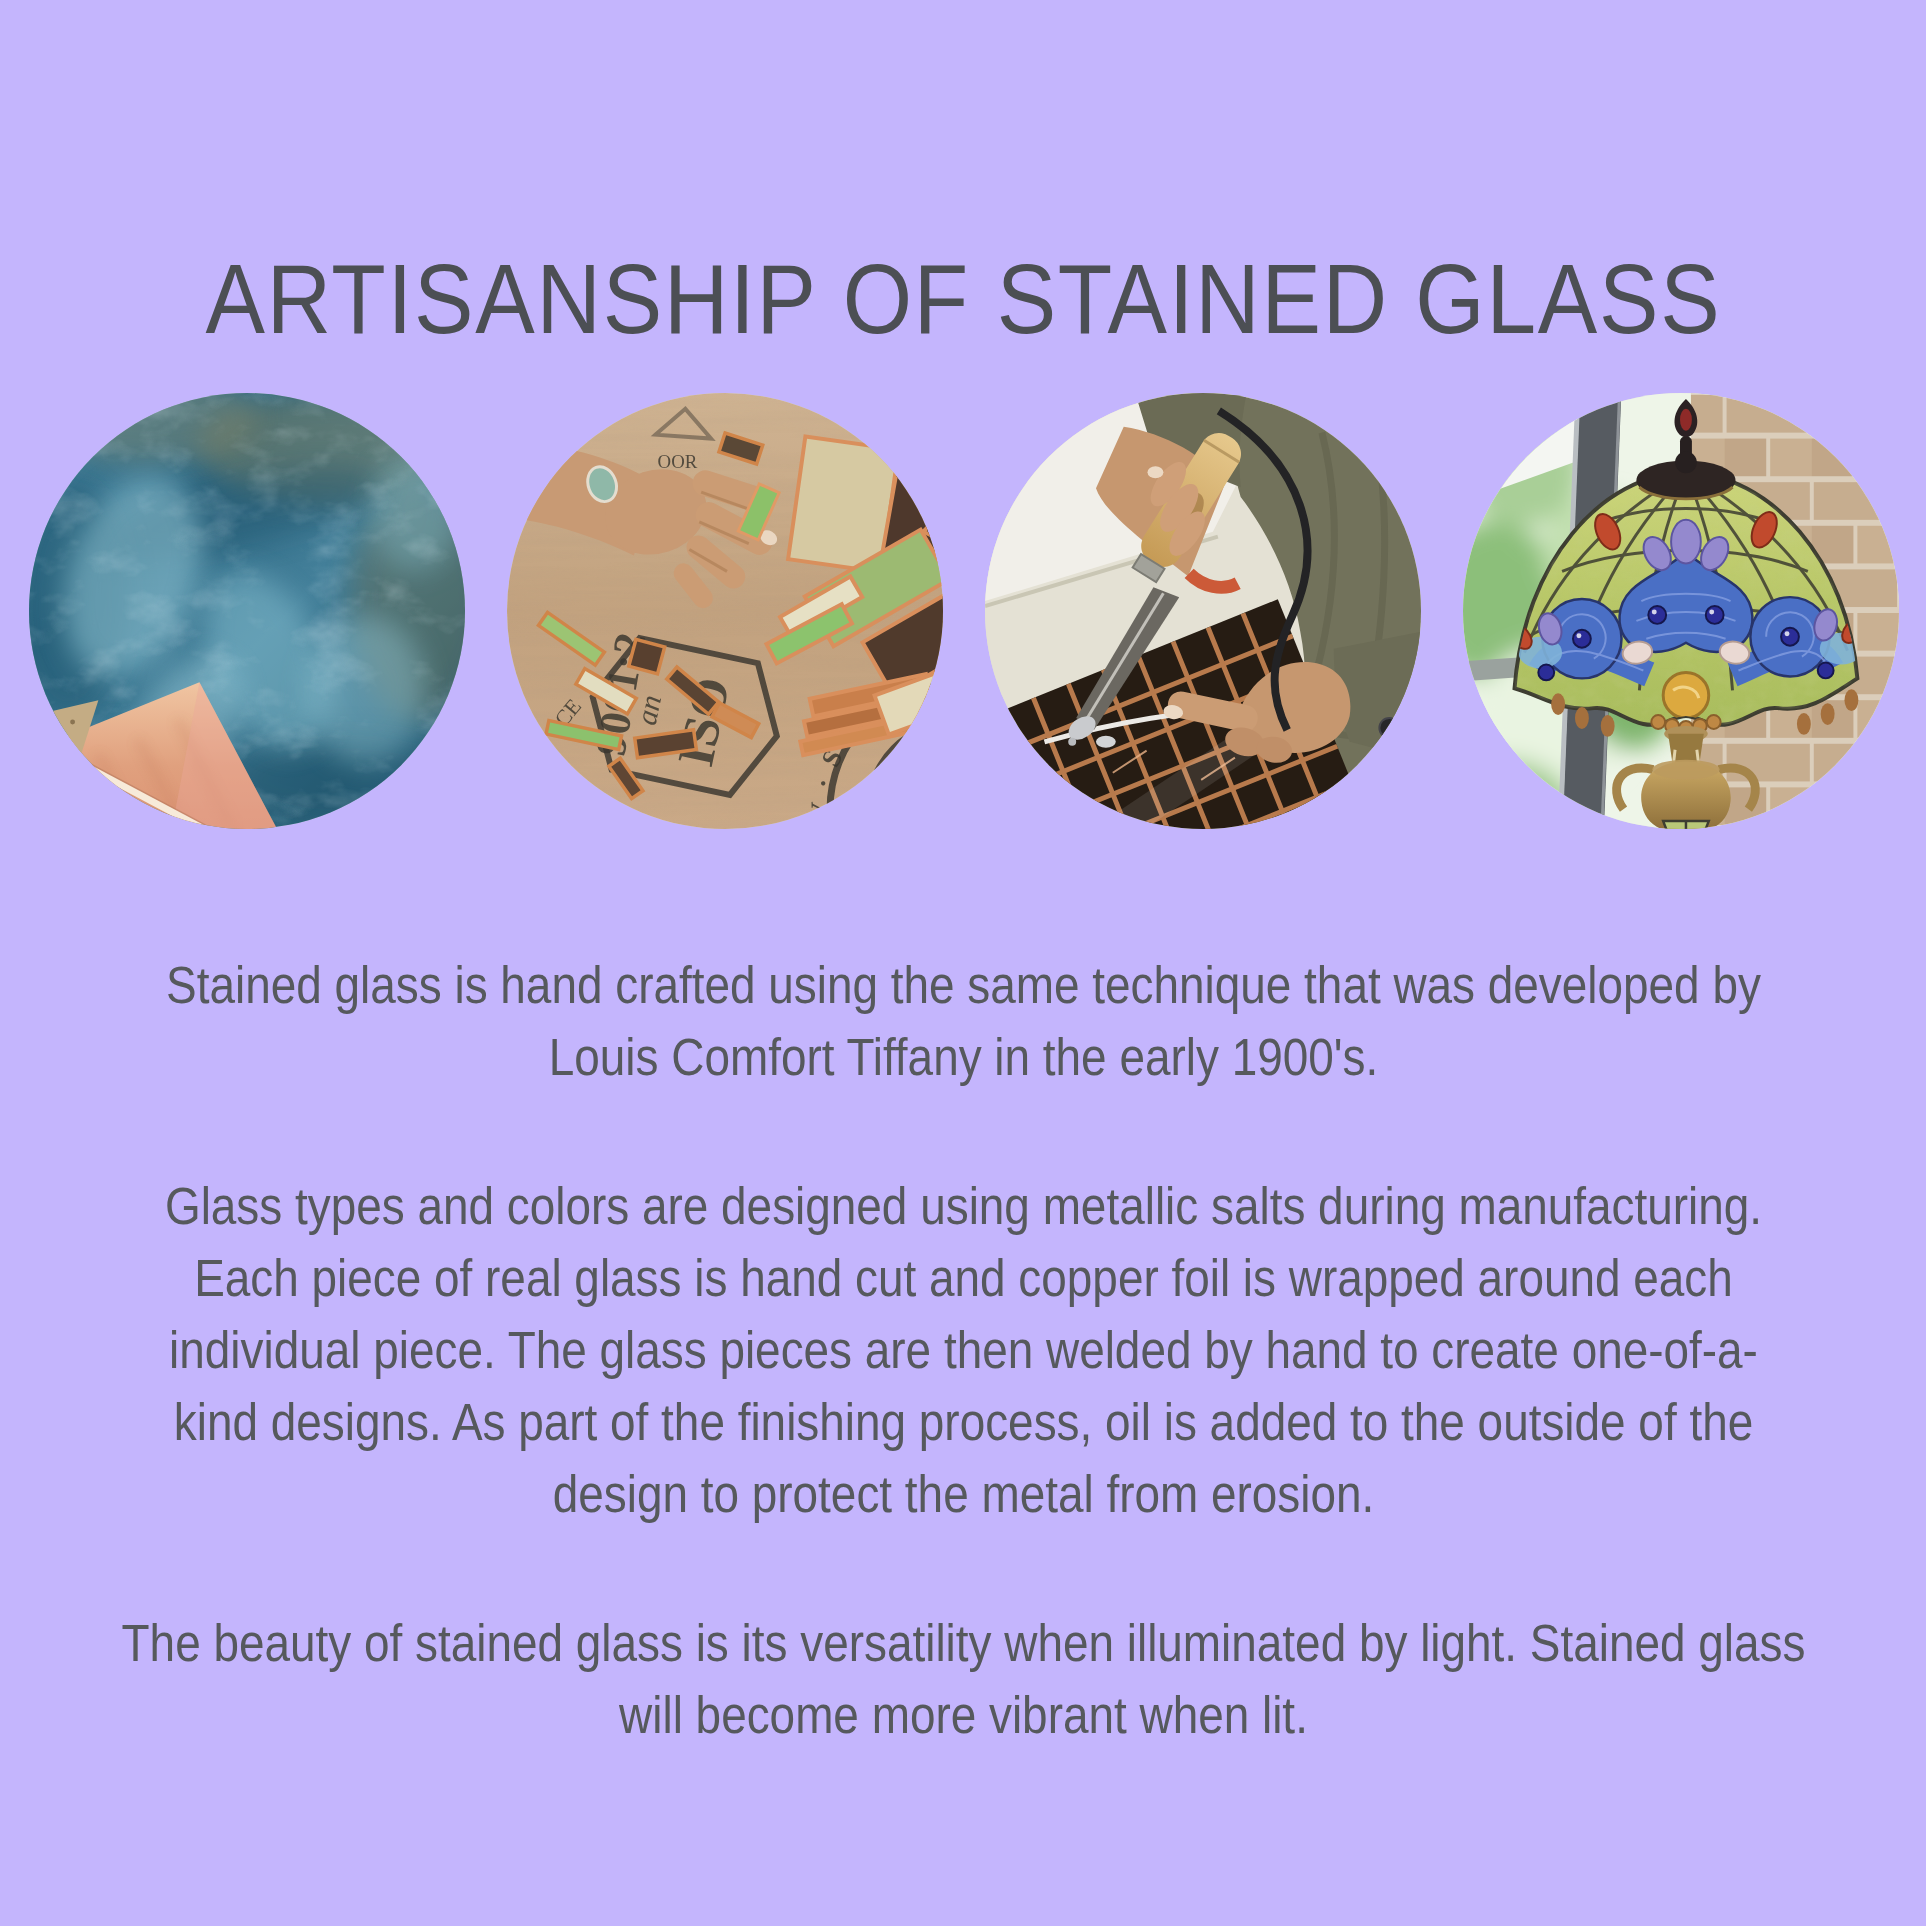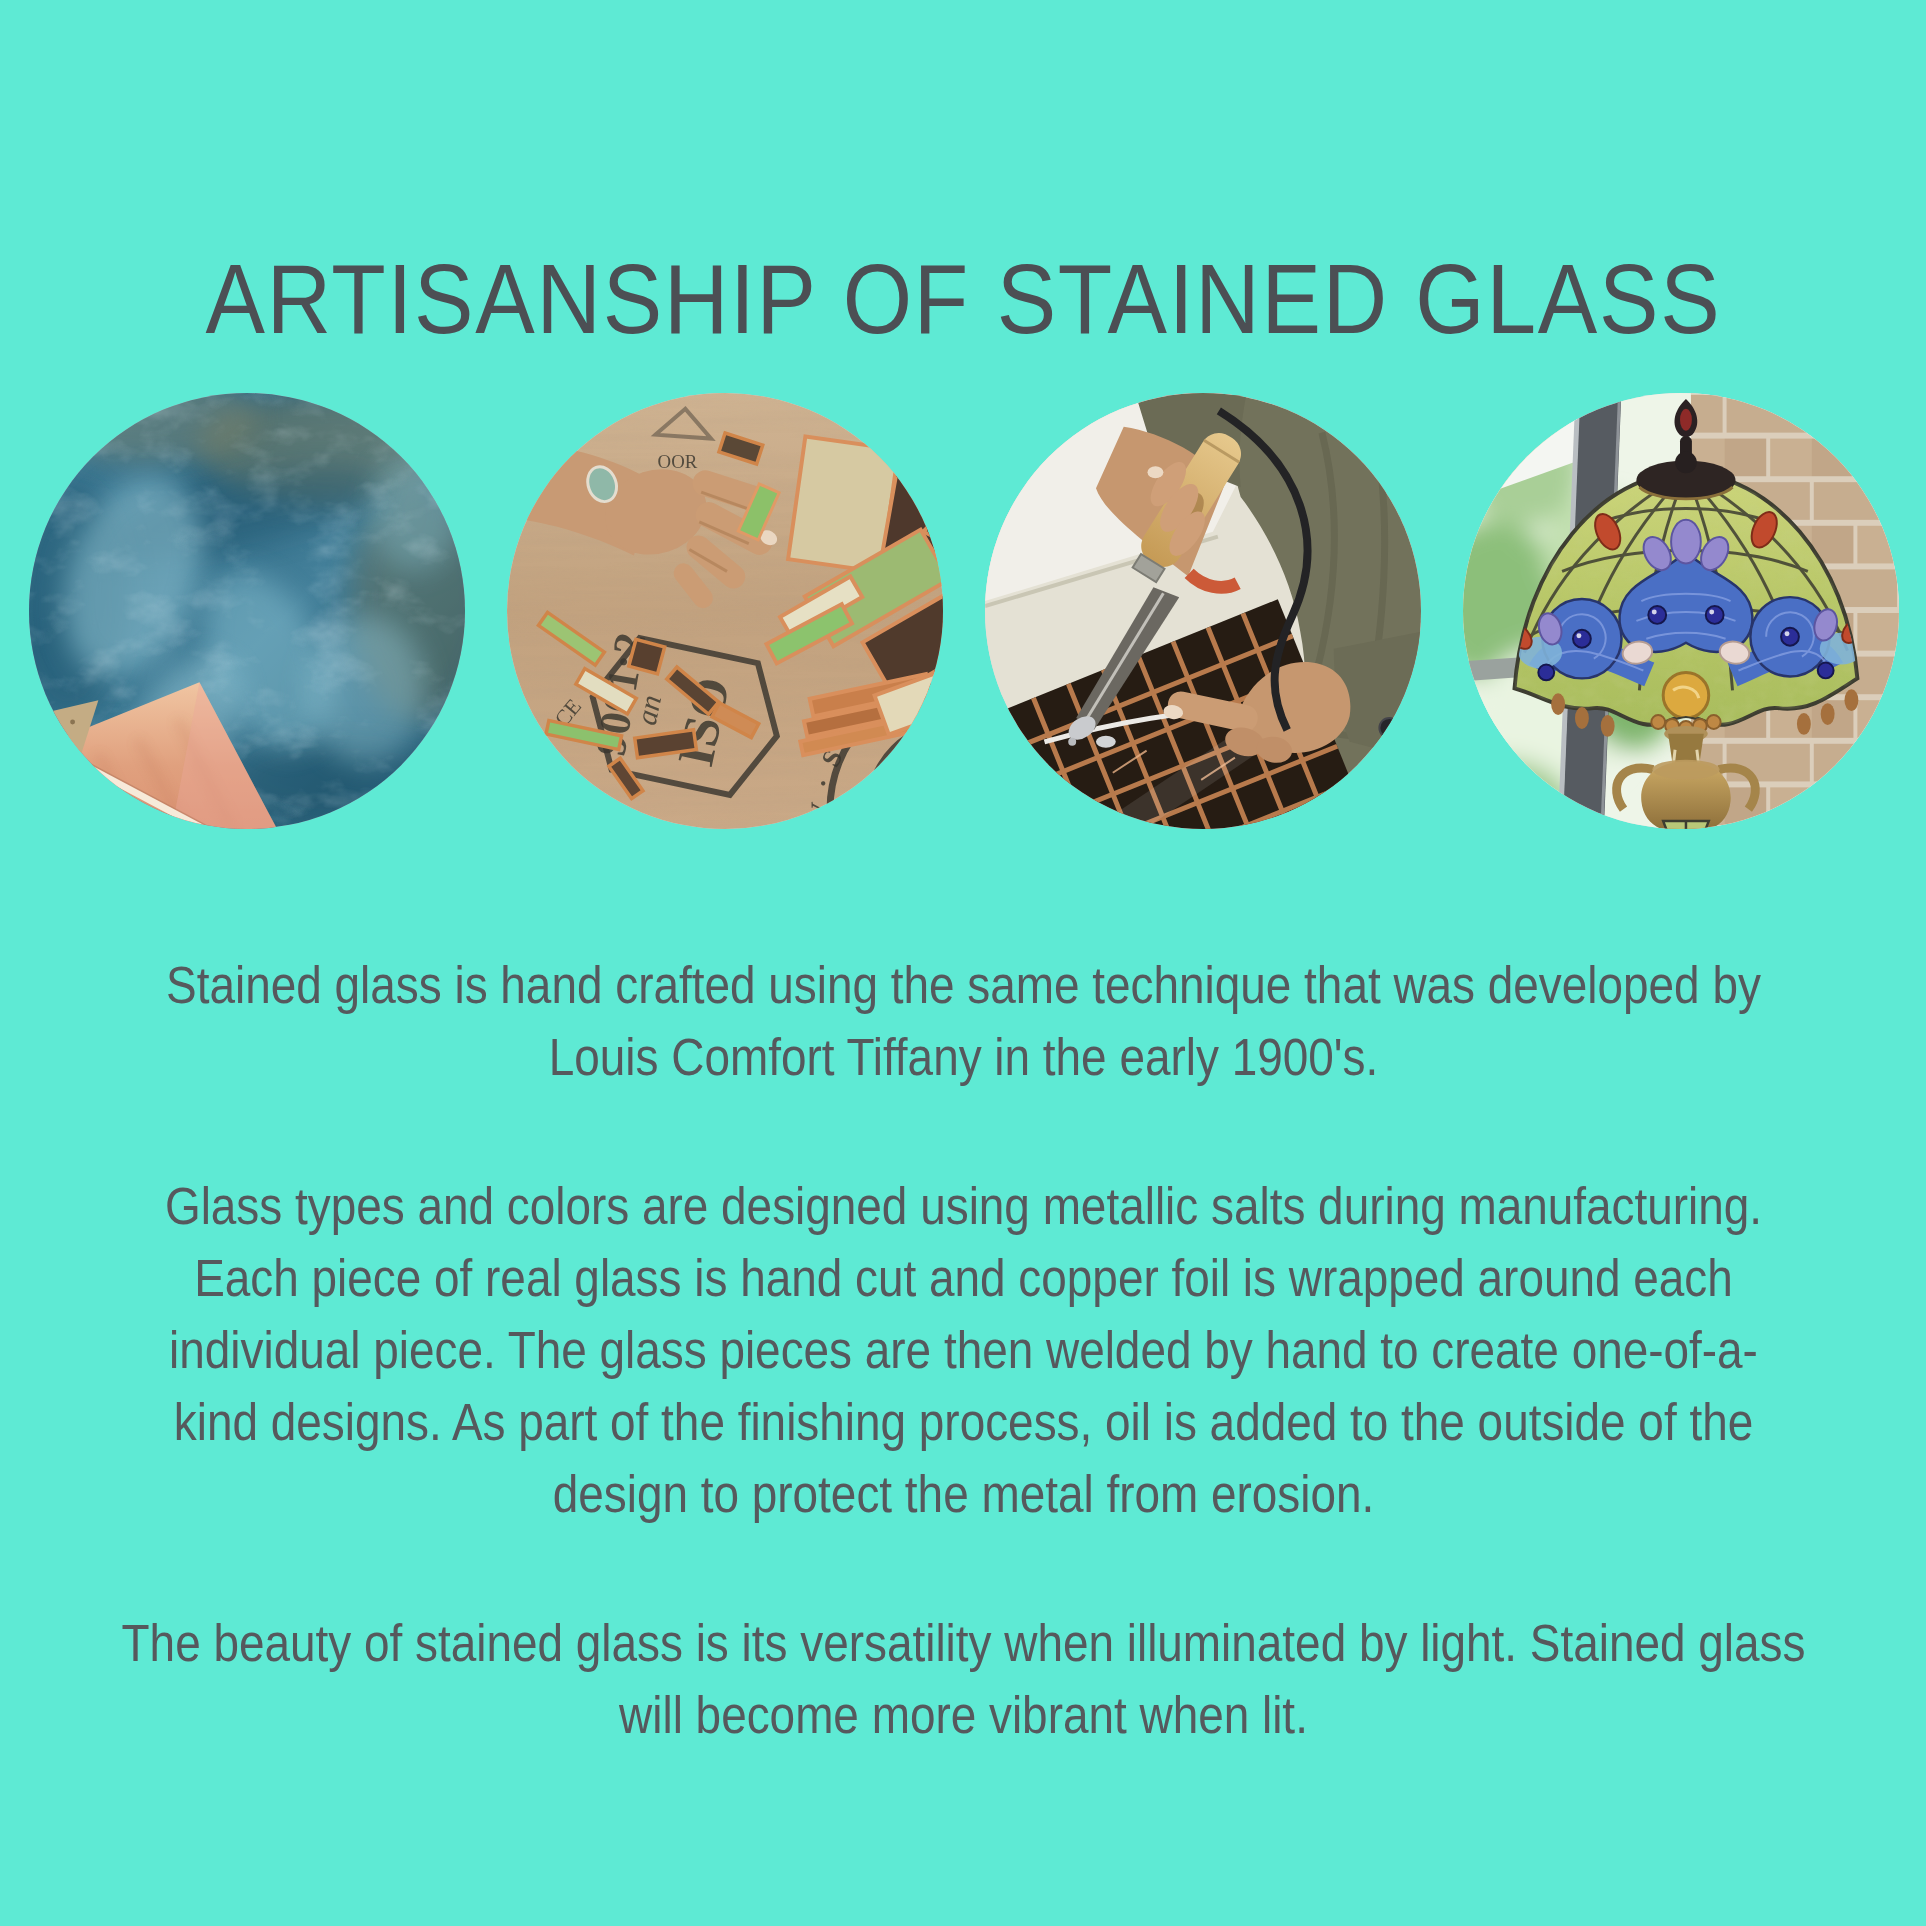--- a/index.html
+++ b/index.html
@@ -1,17 +1,17 @@
 <!DOCTYPE html>
 <html><head>
 <meta charset="utf-8">
 <style>
   html,body{margin:0;padding:0;background:#ffffff;}
   .canvas{
-    position:relative;width:1927px;height:1927px;background:#5eead4;overflow:hidden;
+    position:relative;width:1927px;height:1927px;background:#c4b5fd;overflow:hidden;
     font-family:"Liberation Sans","DejaVu Sans",sans-serif;
   }
   .title{
     margin:244px 0 0 0;text-align:center;font-weight:300;color:#4c4f54;
     font-size:99px;line-height:109px;letter-spacing:2px;white-space:nowrap;
     transform:scaleX(.9);
   }
   .gallery{margin-top:40px;display:flex;justify-content:center;gap:42px;}
   .circle{width:436px;height:436px;border-radius:50%;overflow:hidden;flex:0 0 auto;background:#ddd;}
   .circle svg{display:block;width:436px;height:436px;}

